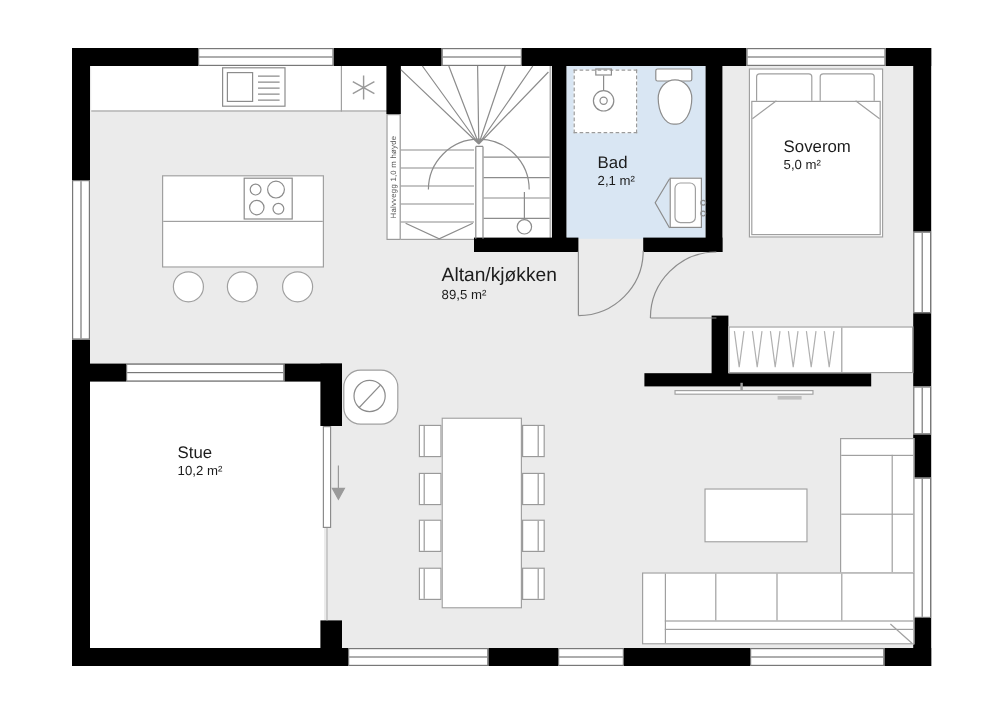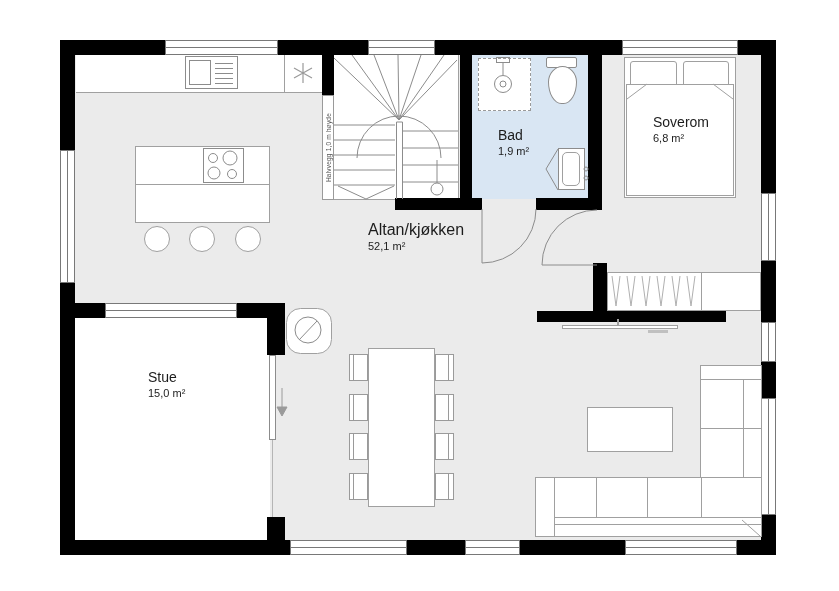--- a/index.html
+++ b/index.html
@@ -192,28 +192,28 @@
     <g stroke="#a0a0a0" fill="none" stroke-width="1">
       <path d="M627,99L647,84 M733,99L713,84"></path>
     </g>
     <g stroke="#a0a0a0" fill="none" stroke-width="1">
       <path d="M742,520L760,536"></path>
     </g>
   </svg>
 
   <div class="lbl stue" style="left:368px;top:220px;">
     <span class="nm">Altan/kjøkken</span>
-    <span class="ar">52,1 m²</span>
+    <span class="ar">89,5 m²</span>
   </div>
   <div class="lbl" style="left:498px;top:127px;">
     <span class="nm">Bad</span>
-    <span class="ar">1,9 m²</span>
+    <span class="ar">2,1 m²</span>
   </div>
   <div class="lbl" style="left:653px;top:114px;">
     <span class="nm">Soverom</span>
-    <span class="ar">6,8 m²</span>
+    <span class="ar">5,0 m²</span>
   </div>
   <div class="lbl" style="left:148px;top:369px;">
     <span class="nm">Stue</span>
-    <span class="ar">15,0 m²</span>
+    <span class="ar">10,2 m²</span>
   </div>
 
 </div>
 
 </body></html>

